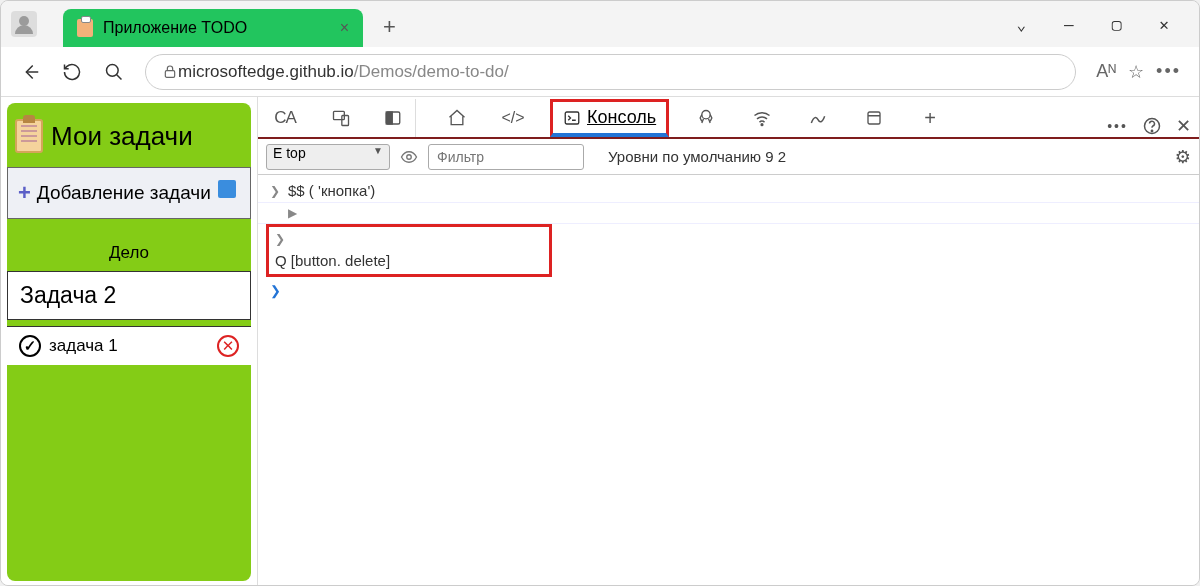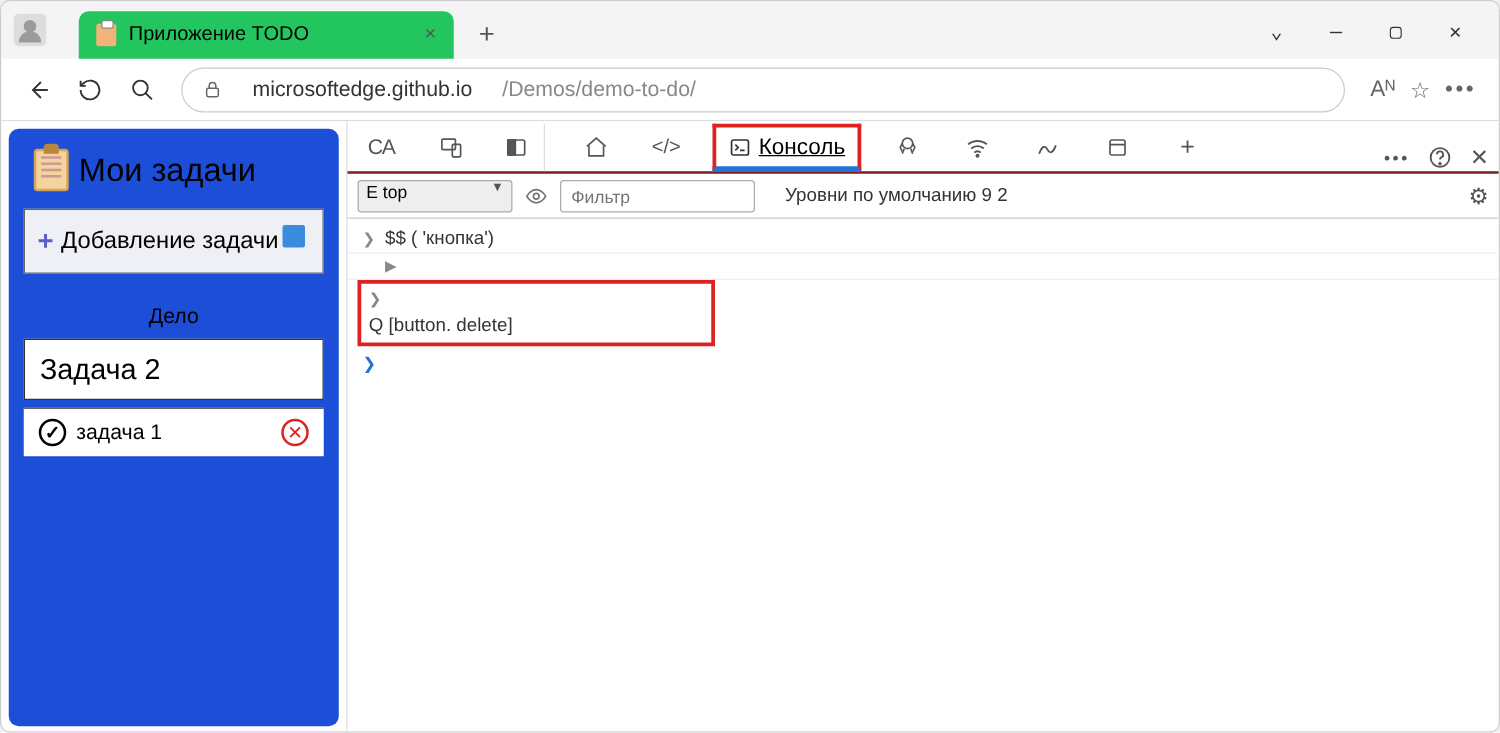--- a/index.html
+++ b/index.html
@@ -14,29 +14,29 @@
 .tab { height: 38px; background: #22c55e; border-radius: 8px 8px 0 0; display: flex; align-items: center; padding: 0 14px; gap: 10px; min-width: 300px; margin-top: 8px; position: relative; }
 .tab-icon { width: 16px; height: 18px; background: #f3b27a; border-radius: 2px; position: relative; }
 .tab-icon::before { content:''; position:absolute; top:-3px; left:4px; width:8px; height:5px; border:1px solid #888; border-radius:2px; background:#fff; }
 .tab-close { margin-left: auto; font-size: 16px; color: #555; }
 .new-tab { font-size: 22px; color: #555; margin-left: 14px; margin-top: 6px; }
 .win-controls { margin-left: auto; display: flex; gap: 38px; font-size: 16px; color: #333; padding-right: 20px; }
 .win-controls span { font-family: monospace; }
 
 .addr-bar { height: 50px; background: #fff; border-bottom: 1px solid #ddd; display: flex; align-items: center; padding: 0 18px; gap: 20px; }
 .addr-btn { width: 22px; height: 22px; display: flex; align-items: center; justify-content: center; color: #333; }
-.addr-field { flex: 1; height: 36px; border: 1px solid #ccc; border-radius: 18px; display: flex; align-items: center; padding: 0 16px; gap: 24px; font-size: 17px; color: #333; }
+.addr-field { flex: 1; height: 36px; border: 1px solid #ccc; border-radius: 18px; display: flex; align-items: center; padding: 0 16px; gap: 0; font-size: 17px; color: #333; }
 .addr-gray { color: #888; }
 .addr-right { display: flex; gap: 12px; align-items: center; color: #666; font-size: 18px; }
 
 
 .main { display: flex; height: calc(586px - 96px); background:#fff; }
 
 
-.app { width: 264px; background: #1d4ed8; border-radius: 8px; margin: 6px; padding: 12px 12px; color: #000; }
+.app { width: 244px; background: #84cc16; border-radius: 8px; margin: 6px; padding: 12px 0; color: #000; }
 .app-header { display: flex; align-items: center; gap: 8px; padding: 4px 0 14px 8px; }
 .clip-icon { width: 28px; height: 34px; background: #f5d39c; border: 2px solid #d4a55b; border-radius: 3px; position: relative; }
 .clip-icon::before { content:''; position:absolute; top:-6px; left:6px; width:12px; height:8px; background:#b78642; border-radius:3px 3px 0 0; }
 .clip-icon::after { content:''; position:absolute; top:4px; left:4px; right:4px; height:2px; background:#c99; box-shadow: 0 5px 0 #c99, 0 10px 0 #c99, 0 15px 0 #c99; }
 .app-title { font-size: 26px; font-weight: 400; }
 .add-task { background: #eef0f5; border: 1px solid #666; padding: 12px 10px; display: flex; align-items: center; gap: 6px; font-size: 19px; position: relative; }
 .plus { color: #5b5fc7; font-size: 22px; font-weight: bold; }
 .cursor-icon { position:absolute; right:14px; top:12px; width:18px; height:18px; background:#3a8dde; border-radius:2px; }
 .section-label { text-align: center; margin: 24px 0 8px; font-size: 17px; }
 .task { background: #fff; border: 1px solid #333; padding: 10px 12px; font-size: 23px; margin-bottom: 6px; }

